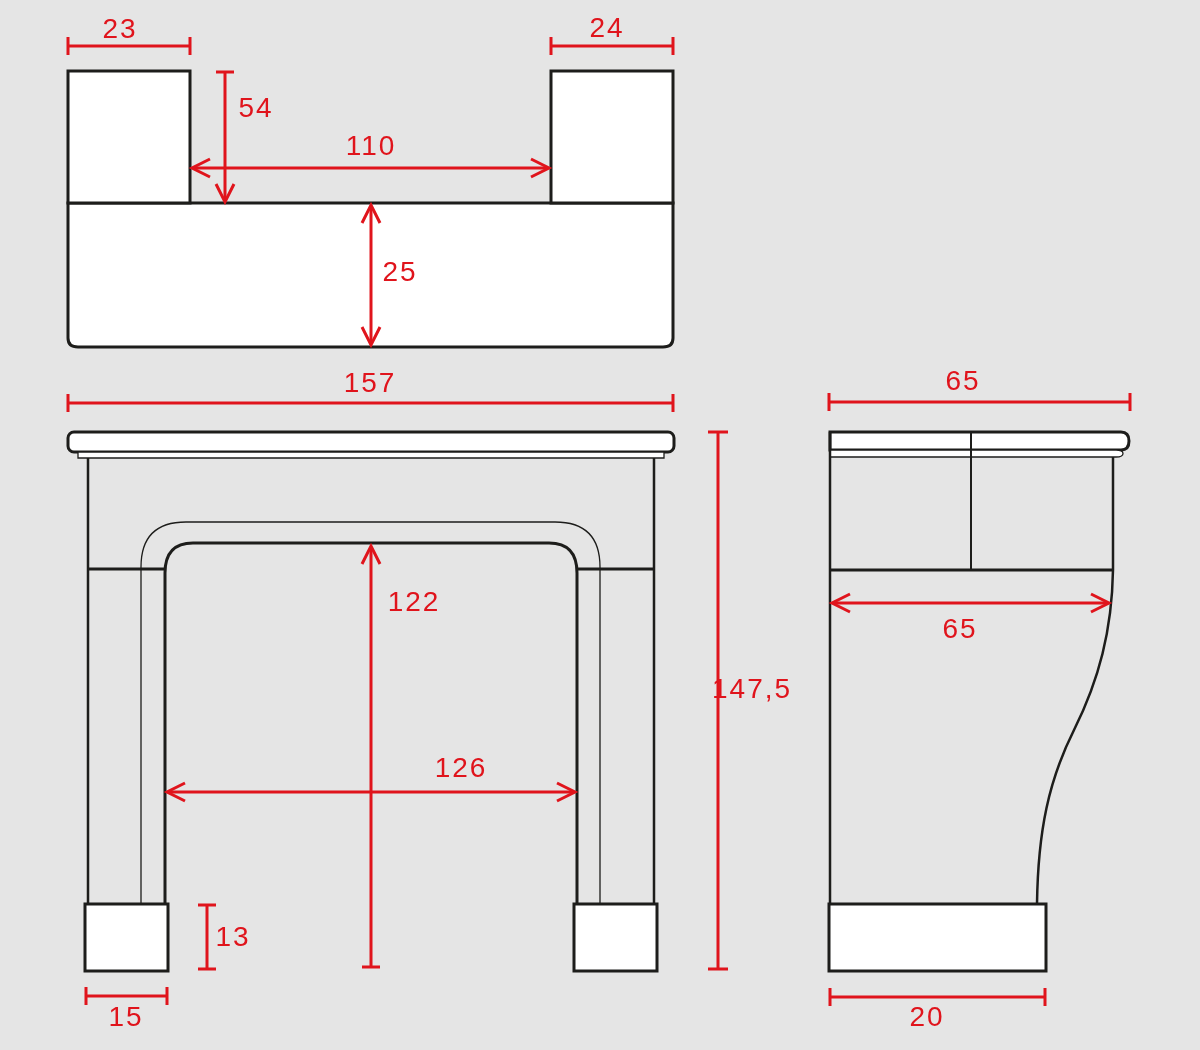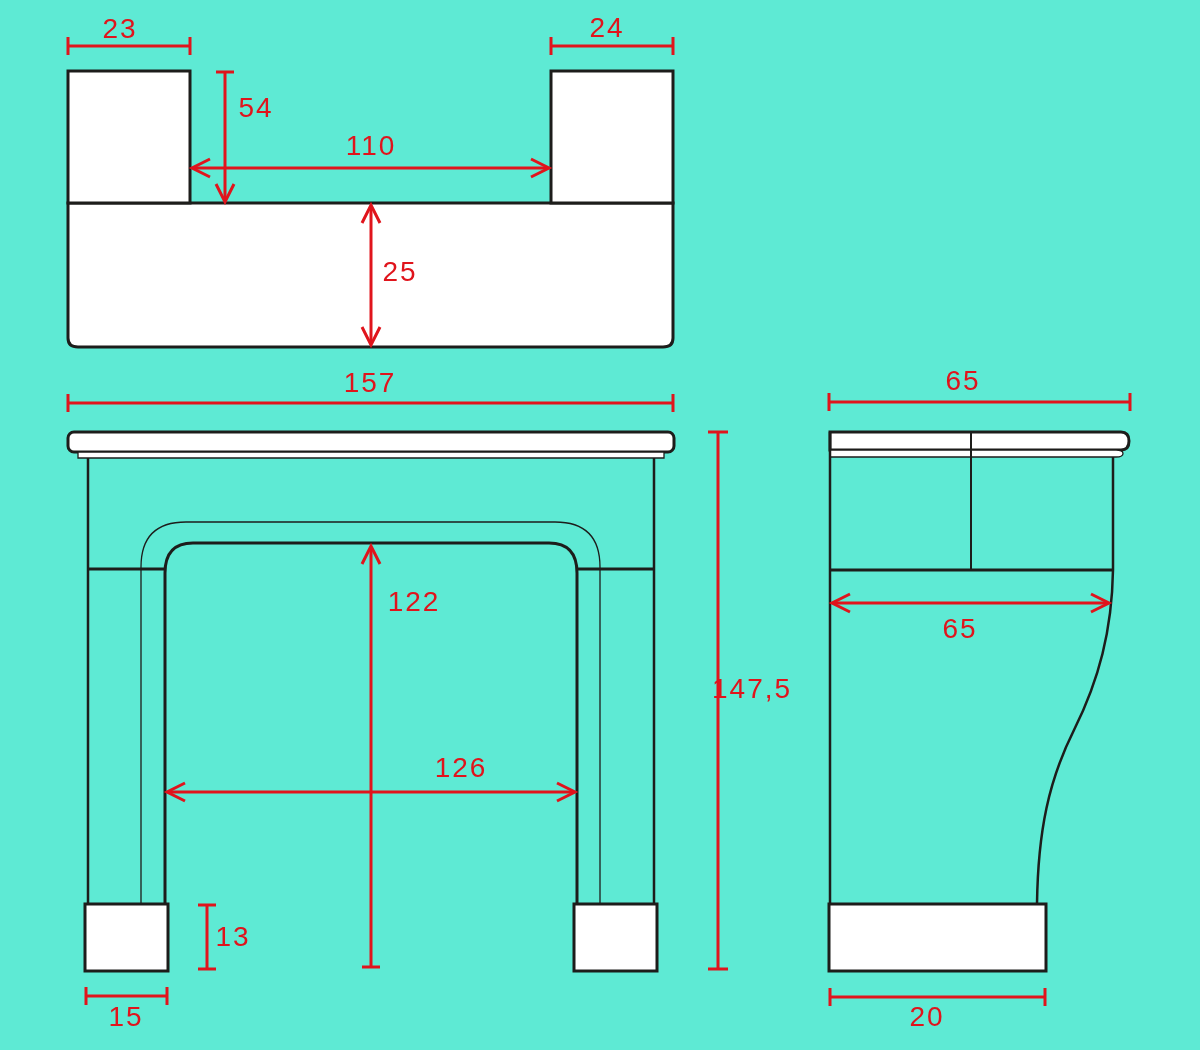--- a/index.html
+++ b/index.html
@@ -8,21 +8,21 @@
     background: #ffffff;
     width: 1200px;
     height: 1050px;
     overflow: hidden;
     font-family: "Liberation Sans", sans-serif;
   }
   .canvas-wrap {
     position: relative;
     width: 1200px;
     height: 1050px;
-    background: #5eead4;
+    background: #e5e5e5;
   }
   svg { display: block; }
   text.dim-label {
     font-family: "Liberation Sans", sans-serif;
     font-size: 28px;
     letter-spacing: 2px;
   }
 </style>
 </head>
 <body>

